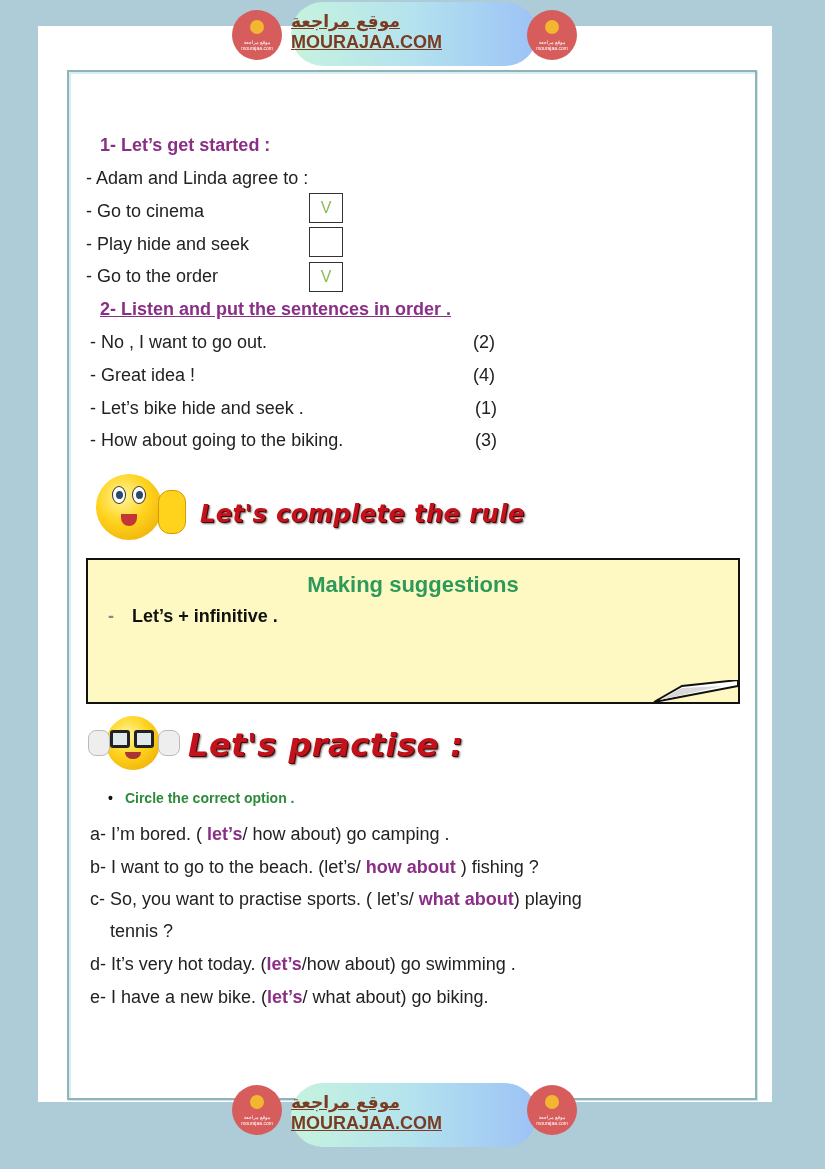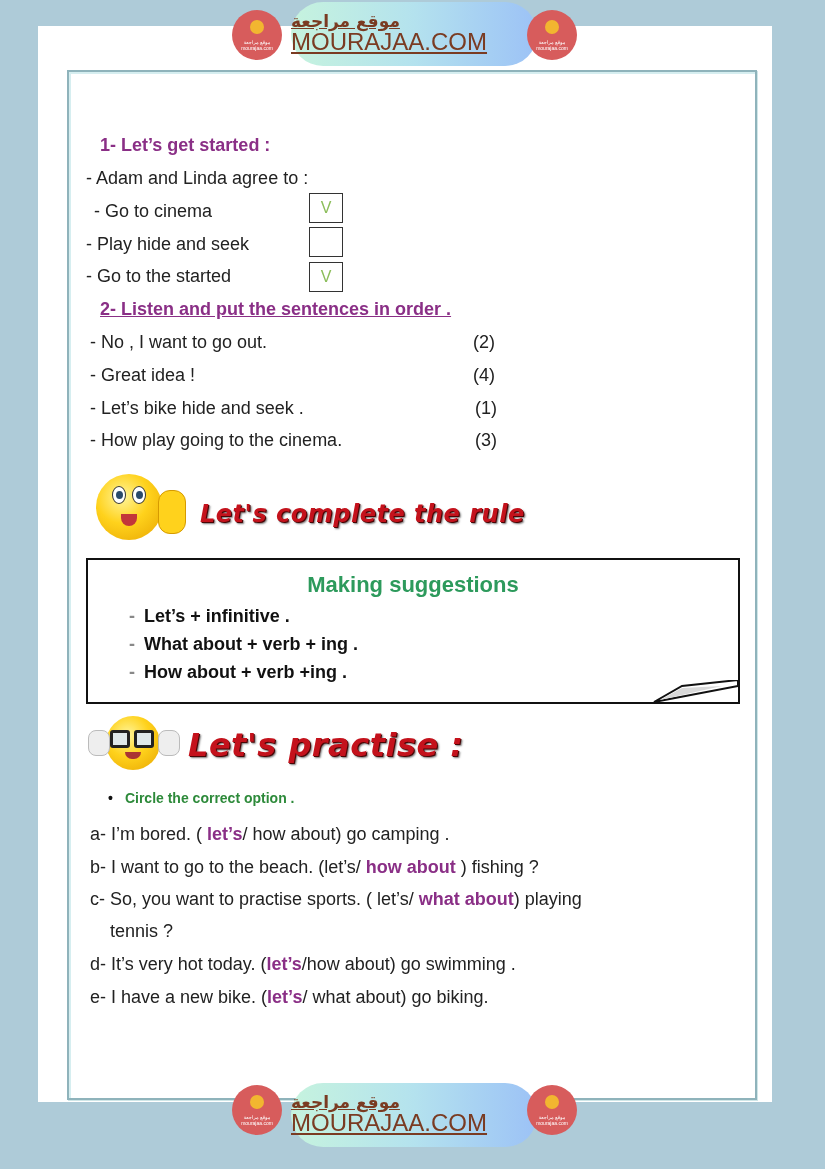--- a/index.html
+++ b/index.html
@@ -4,43 +4,43 @@
 <style>
   html,body{margin:0;padding:0;}
   body{width:825px;height:1169px;background:#aecbd8;position:relative;overflow:hidden;font-family:"Liberation Sans",sans-serif;}
   .sheet{position:absolute;left:38px;top:26px;width:734px;height:1076px;background:#ffffff;}
   .frame{position:absolute;left:67px;top:70px;width:686px;height:1026px;border:2px solid #8fb3bb;box-shadow:inset 2px 2px 0 #d6eef0, 1px 1px 0 #cfe6e8;}
   .banner{position:absolute;left:0;width:825px;height:70px;}
   .banner.top{top:0;}
   .banner.bottom{top:1083px;}
   .pill{position:absolute;left:291px;top:2px;width:246px;height:64px;border-radius:32px;background:linear-gradient(90deg,#c6f3de 0%,#b4e2ee 50%,#9cc2f6 100%);color:#7a3b22;}
   .pill .ar{font-family:"DejaVu Sans",sans-serif;font-size:17px;font-weight:bold;text-decoration:underline;display:block;margin-top:9px;line-height:20px;}
-  .pill .en{font-size:24px;font-weight:normal;text-decoration:underline;display:block;line-height:22px;}
+  .pill .en{font-size:18px;font-weight:bold;text-decoration:underline;display:block;line-height:22px;}
   .badge{position:absolute;top:10px;width:50px;height:50px;border-radius:50%;background:#d75c5c;}
   .badge .dot{position:absolute;left:18px;top:10px;width:14px;height:14px;border-radius:50%;background:#f2b630;}
   .badge .tiny{position:absolute;left:0;width:50px;top:29px;font-size:5px;line-height:6px;color:#fff;text-align:center;}
   .badge.l{left:232px;} .badge.r{left:527px;}
   .banner.bottom .badge{top:2px;}
   .banner.bottom .pill{top:0;}
 
   .h-purple{position:absolute;color:#8a2f86;font-weight:bold;font-size:18px;font-family:"Liberation Sans",sans-serif;}
   .line{position:absolute;font-size:18px;color:#222;white-space:nowrap;}
   .cb{position:absolute;left:309px;width:32px;height:28px;border:1.5px solid #333;color:#8bbd5a;font-size:16px;text-align:center;line-height:28px;}
   .num{position:absolute;font-size:18px;color:#222;}
 
   .smiley{position:absolute;border-radius:50%;background:radial-gradient(circle at 40% 35%,#fff59a 0%,#ffd21c 45%,#e7a400 100%);}
   .eye{position:absolute;width:12px;height:16px;border-radius:50%;background:#fff;border:1px solid #333;}
   .eye::after{content:"";position:absolute;left:3px;top:4px;width:7px;height:8px;border-radius:50%;background:#2a4a6a;}
   .mouth{position:absolute;width:16px;height:12px;border-radius:0 0 10px 10px;background:#c2363a;}
   .glass{position:absolute;width:14px;height:12px;border:3px solid #222;border-radius:3px;background:#dfe8ea;}
   .title-red{position:absolute;color:#c4121c;font-weight:bold;font-style:italic;font-family:"DejaVu Sans",sans-serif;text-shadow:1px 1px 0 #4a0505,2px 2px 2px #777;letter-spacing:0.5px;}
 
-  .rule-box{position:absolute;left:86px;top:558px;width:650px;height:142px;border:2.5px solid #111;background:#ffffff;}
+  .rule-box{position:absolute;left:86px;top:558px;width:650px;height:142px;border:2.5px solid #111;background:#fef9c3;}
   .rule-title{position:absolute;left:0;width:650px;top:12px;text-align:center;color:#2d9a5c;font-size:22px;font-weight:bold;}
-  .rule-item{position:absolute;left:32px;font-size:18px;font-weight:bold;color:#111;text-align:center;}
+  .rule-item{position:absolute;left:20px;font-size:18px;font-weight:bold;color:#111;}
   .rule-item .dash{color:#888;display:inline-block;width:24px;}
   .curl{position:absolute;left:652px;top:680px;width:86px;height:24px;}
 
   .instr{position:absolute;left:108px;top:790px;color:#2d8a3a;font-size:14px;font-weight:bold;}
   .hl{color:#8a2f86;font-weight:bold;margin-top:20px;}
 </style>
 </head>
 <body>
 
 <div class="sheet"></div>
@@ -56,50 +56,48 @@
     <span class="en">MOURAJAA.COM</span>
   </div>
   <div class="badge r">
       <div class="dot"></div>
       <div class="tiny">موقع مراجعة mourajaa.com</div>
     </div>
 </div>
 
 <div class="h-purple" style="left:100px;top:135px;">1- Let’s get started :</div>
 <div class="line" style="left:86px;top:168px;">- Adam and Linda agree to :</div>
-<div class="line" style="left:94px;top:201px;">- Go to cinema</div>
+<div class="line" style="left:86px;top:201px;">- Go to cinema</div>
 <div class="cb" style="top:193px;">V</div>
 <div class="line" style="left:86px;top:234px;">- Play hide and seek</div>
 <div class="cb" style="top:227px;"></div>
-<div class="line" style="left:86px;top:266px;">- Go to the started</div>
+<div class="line" style="left:86px;top:266px;">- Go to the order</div>
 <div class="cb" style="top:262px;">V</div>
 
 <div class="h-purple" style="left:100px;top:299px;text-decoration:underline;">2- Listen and put the sentences in order .</div>
 <div class="line" style="left:90px;top:332px;">-  No , I want to go out.</div>
 <div class="num" style="left:473px;top:332px;">(2)</div>
 <div class="line" style="left:90px;top:365px;">-  Great idea !</div>
 <div class="num" style="left:473px;top:365px;">(4)</div>
 <div class="line" style="left:90px;top:398px;">-  Let’s bike hide and seek .</div>
 <div class="num" style="left:475px;top:398px;">(1)</div>
-<div class="line" style="left:90px;top:430px;">-  How play going to the cinema.</div>
+<div class="line" style="left:90px;top:430px;">-  How about going to the biking.</div>
 <div class="num" style="left:475px;top:430px;">(3)</div>
 
 <div class="smiley" style="left:96px;top:474px;width:66px;height:66px;">
   <div class="eye" style="left:16px;top:12px;"></div>
   <div class="eye" style="left:36px;top:12px;"></div>
   <div class="mouth" style="left:25px;top:40px;"></div>
 </div>
 <div style="position:absolute;left:158px;top:490px;width:26px;height:42px;border-radius:12px;background:#ffd21c;border:1px solid #d69a00;"></div>
 <div class="title-red" style="left:200px;top:500px;font-size:24px;">Let's complete the rule</div>
 
 <div class="rule-box">
   <div class="rule-title">Making suggestions</div>
   <div class="rule-item" style="top:46px;"><span class="dash">-</span><span>Let’s + infinitive .</span></div>
-  <div class="rule-item" style="top:74px;"><span class="dash">-</span><span>What about + verb + ing .</span></div>
-  <div class="rule-item" style="top:102px;"><span class="dash">-</span><span>How about + verb +ing .</span></div>
 </div>
 <svg class="curl" viewBox="0 0 86 24">
   <polygon points="2,22 86,6 86,0 30,6" fill="#fff" stroke="#111" stroke-width="2"></polygon>
   <polygon points="8,20 30,8 70,6" fill="#d9d9d9"></polygon>
 </svg>
 
 <div class="smiley" style="left:106px;top:716px;width:54px;height:54px;">
   <div class="glass" style="left:4px;top:14px;"></div>
   <div class="glass" style="left:28px;top:14px;"></div>
   <div class="mouth" style="left:19px;top:36px;height:7px;background:#a33;"></div>

